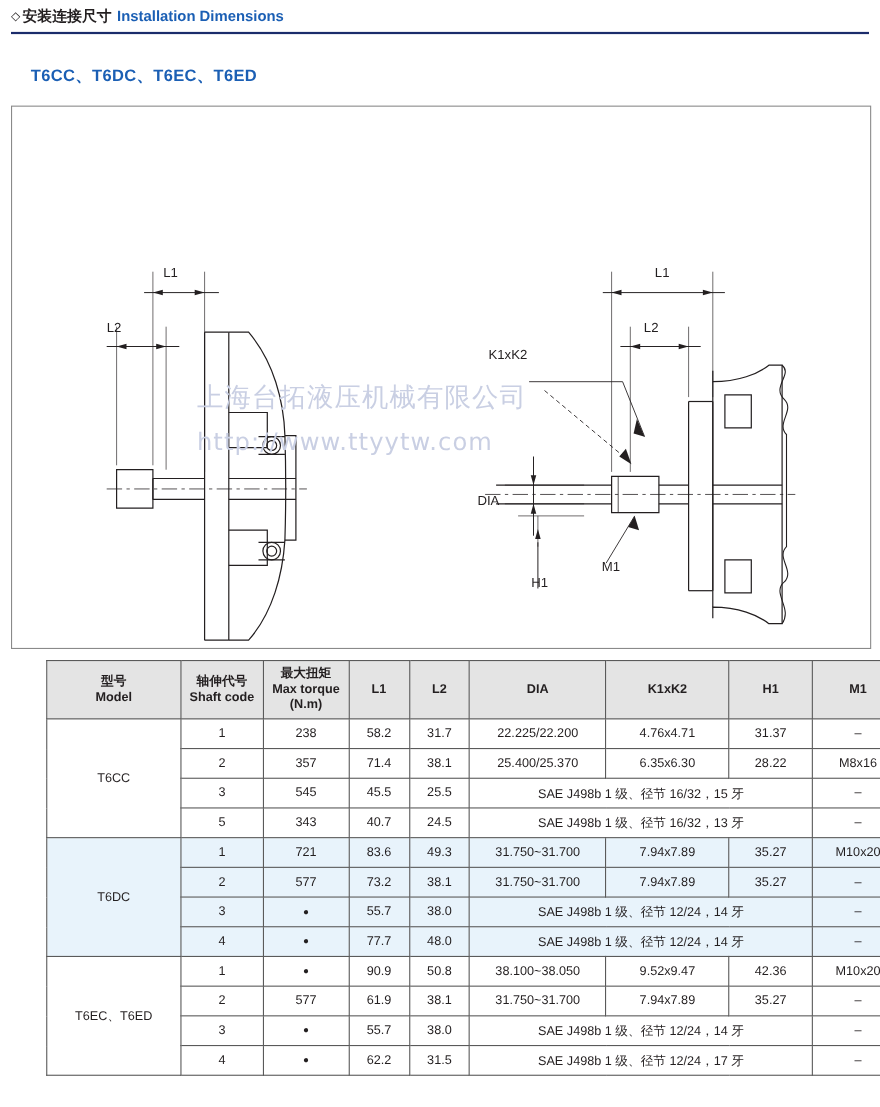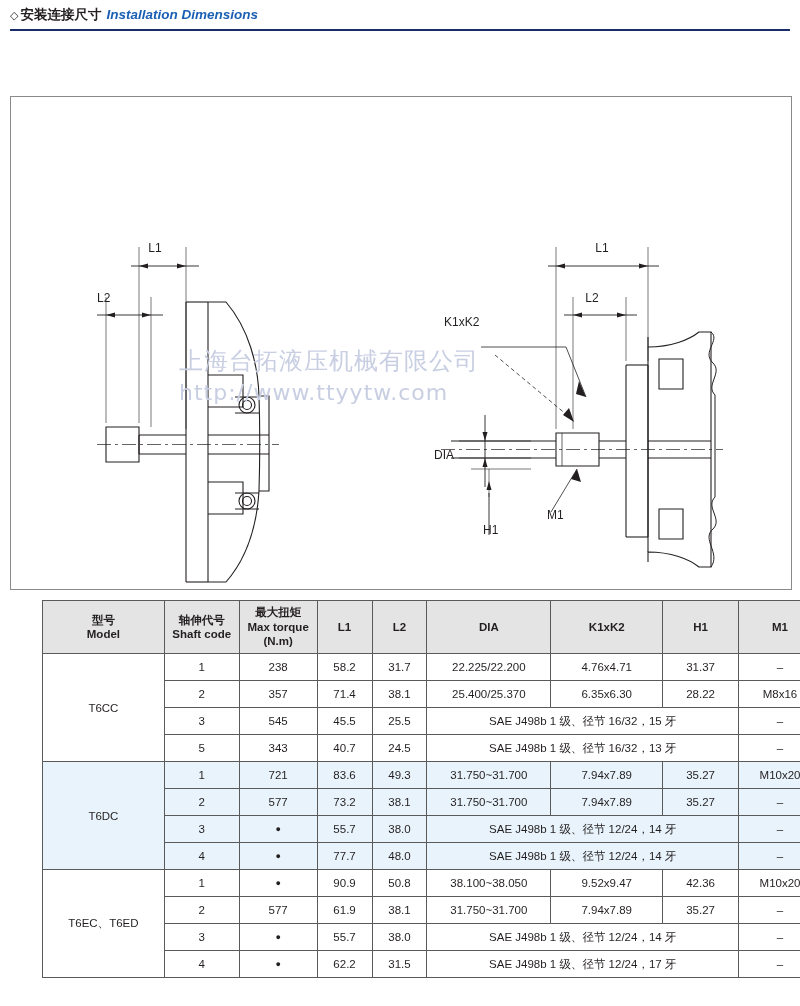--- a/index.html
+++ b/index.html
@@ -44,21 +44,20 @@
     color: #231f20;
     line-height: 16px;
     letter-spacing: 0px;
   }
   .header .title-en {
     font-size: 13.5px;
     font-weight: bold;
     color: #1b5fb4;
     line-height: 16px;
     margin-left: 5px;
-    font-style: italic;
   }
 
   
   .model-heading {
     position: absolute;
     left: 28px;
     top: 60px;
     font-size: 15px;
     font-weight: bold;
     color: #1b5fb4;
@@ -93,21 +92,21 @@
     top: 248px;
     font-size: 24px;
     color: #c9cfe3;
     font-family: "DejaVu Sans", sans-serif;
     white-space: nowrap;
     letter-spacing: 1px;
   }
   .wm-line2 {
     position: absolute;
     left: 168px;
-    top: 283px;
+    top: 293px;
     font-size: 22px;
     color: #c9cfe3;
     font-family: "DejaVu Sans", sans-serif;
     white-space: nowrap;
     letter-spacing: 1px;
   }
 
   
   .table-wrap {
     position: absolute;
@@ -186,20 +185,21 @@
 <body>
 
 <div class="page">
 
   <div class="header">
     <span class="diamond">◇</span>
     <span class="title-cn">安装连接尺寸</span>
     <span class="title-en">Installation Dimensions</span>
   </div>
 
+  <div class="model-heading">T6CC、T6DC、T6EC、T6ED</div>
 
   <div class="drawing-frame">
     <svg width="780" height="492" viewBox="0 0 780 492">
       <g fill="none" stroke="#231f20" stroke-width="1.1" stroke-linejoin="miter">
 
         <path d="M95 330 L128 330 L128 365 L95 365 Z"></path>
 
         <path d="M128 338 L175 338 M128 357 L175 357"></path>
         <path d="M128 338 L128 357"></path>
 

